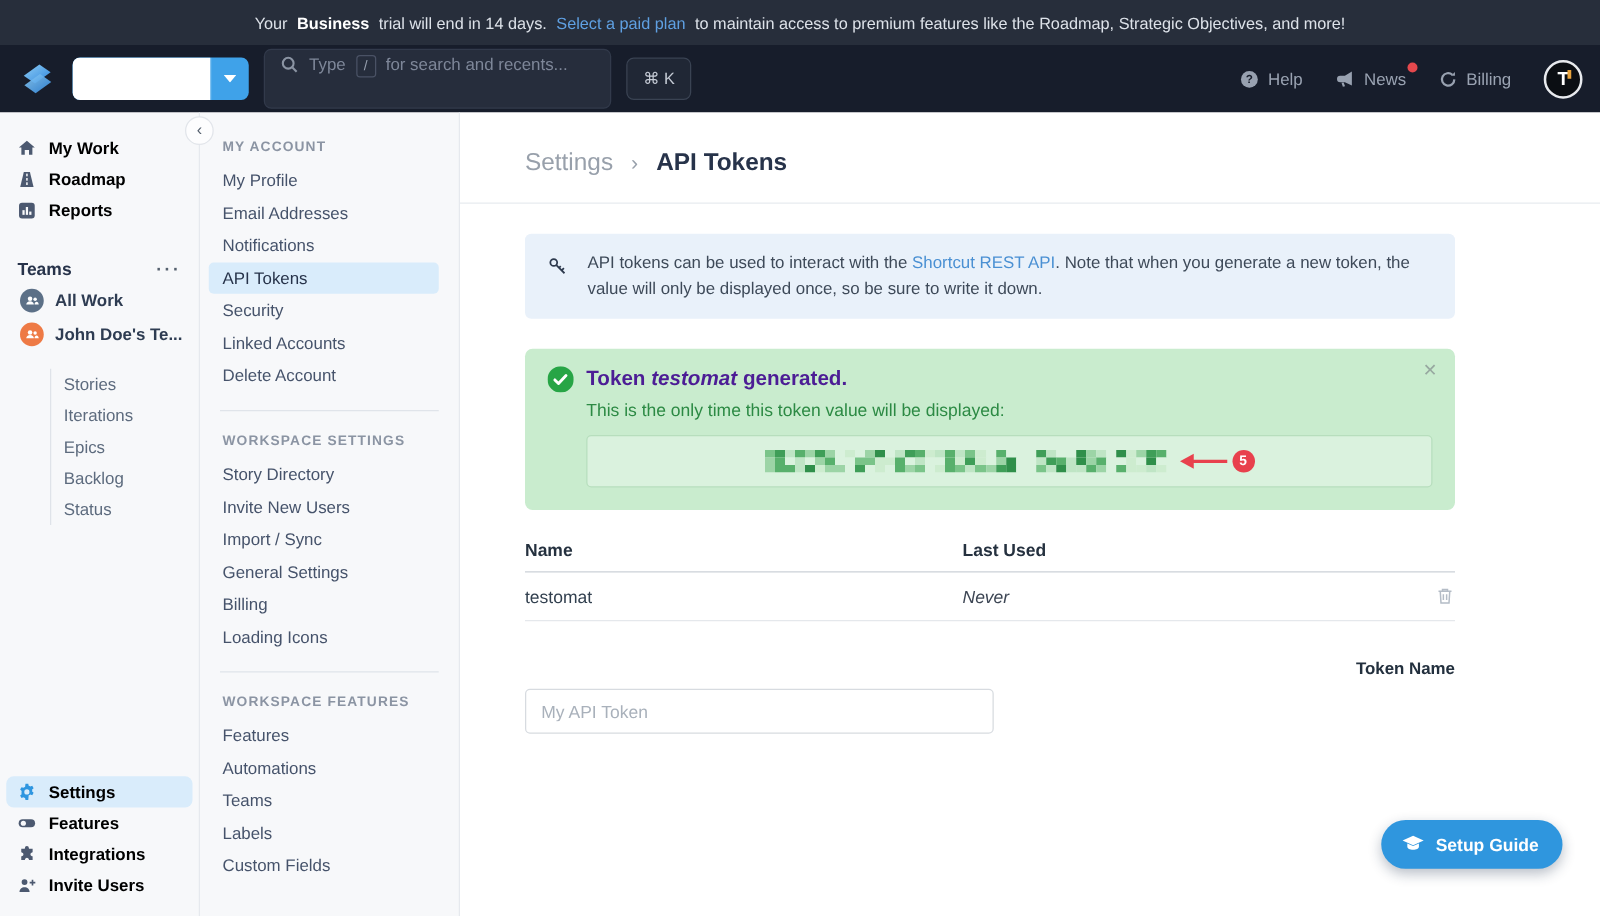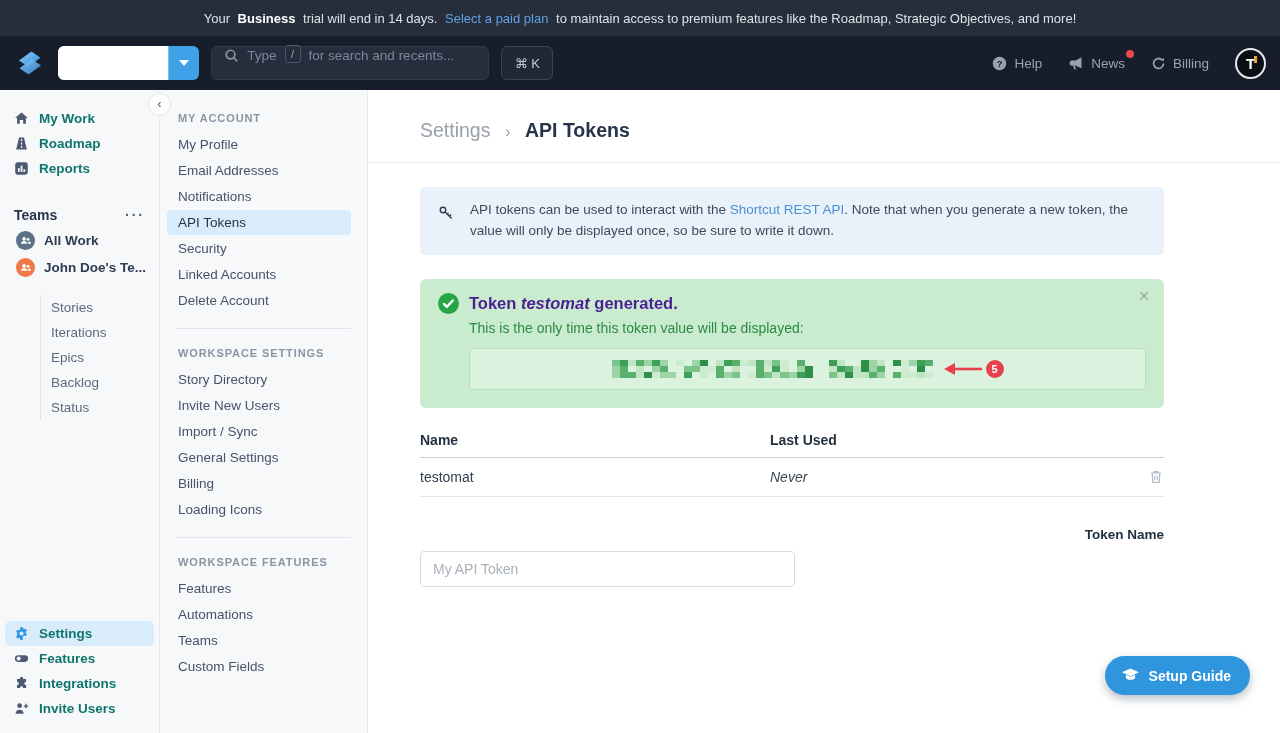--- a/index.html
+++ b/index.html
@@ -12,22 +12,22 @@
   .banner b { color:#ffffff; }
   .banner a { color:#5fa0e2; text-decoration:none; cursor:pointer; }
 
   
   .navbar { height:54px; background:#171d2b; display:flex; align-items:center; padding:0 14px; }
   .logo { width:32px; height:32px; margin-right:12px; flex:0 0 auto; }
   .create-btn { display:flex; align-items:stretch; background:#3fa2e9; border-radius:6px; overflow:hidden;
                 height:34px; color:#fff; font-size:13.5px; font-weight:700; cursor:pointer; }
   .create-btn .main { display:flex; align-items:center; padding:0 15px; }
   .create-btn .caret { display:flex; align-items:center; padding:0 10px; border-left:1px solid rgba(255,255,255,.35); }
-  .searchbox { margin-left:12px; width:278px; height:34px; background:#262d3c; border:1px solid #323a4b;
-               border-radius:6px; display:flex; align-items:flex-end; gap:8px; padding:16px 12px;
+  .searchbox { margin-left:12px; width:278px; height:48px; background:#262d3c; border:1px solid #323a4b;
+               border-radius:6px; display:flex; align-items:flex-start; gap:8px; padding:4px 12px;
                color:#7e8799; font-size:13.5px; cursor:text; }
   .slash-key { width:16px; height:18px; border:1px solid #4a5265; border-radius:3px; font-size:11px;
                color:#98a1b0; display:flex; align-items:center; justify-content:center; flex:0 0 auto; }
   .kbd-badge { margin-left:12px; height:34px; min-width:52px; background:#202735; border:1px solid #3a4353;
                border-radius:6px; color:#c6ccd6; font-size:13px; display:flex; align-items:center;
                justify-content:center; padding:0 10px; }
   .nav-right { margin-left:auto; display:flex; align-items:center; gap:26px; }
   .nav-link { display:flex; align-items:center; gap:7px; color:#9aa3b2; font-size:13.5px; cursor:pointer; position:relative; }
   .nav-link svg { display:block; }
   .news-dot { position:absolute; top:-5px; right:-9px; width:8px; height:8px; border-radius:50%; background:#e5484d; }
@@ -36,21 +36,21 @@
             cursor:pointer; position:relative; }
   .avatar .tick { position:absolute; top:6px; right:7px; width:3px; height:7px; background:#e8a33d; }
 
   
   .app { display:flex; height:643px; position:relative; }
 
   
   .sb1 { width:160px; background:#f7f8fa; border-right:1px solid #e6e9ee; display:flex; flex-direction:column;
          padding:16px 0 12px; flex:0 0 auto; }
   .sb1-item { display:flex; align-items:flex-end; gap:10px; padding:5px 14px; font-size:13.5px; font-weight:700;
-              color:#0f766e; cursor:pointer; }
+              color:#000000; cursor:pointer; }
   .sb1-item svg { flex:0 0 auto; }
   .teams-head { display:flex; align-items:center; justify-content:space-between; padding:4px 14px;
                 margin-top:22px; font-size:14px; font-weight:700; color:#27334a; }
   .dots { color:#55606e; font-size:14px; letter-spacing:2px; cursor:pointer; line-height:8px; }
   .team-row { display:flex; align-items:center; gap:9px; padding:4px 14px 4px 16px; font-size:13.5px;
               font-weight:700; color:#2e3c52; cursor:pointer; white-space:nowrap; }
   .team-av { width:19px; height:19px; border-radius:50%; display:flex; align-items:center; justify-content:center; flex:0 0 auto; }
   .team-av.slate { background:#5c7087; }
   .team-av.orange { background:#ee7a45; }
   .team-sub { margin-left:40px; border-left:1px solid #dfe3e9; margin-top:14px; }
@@ -299,20 +299,21 @@
     <div class="sb2-item">Invite New Users</div>
     <div class="sb2-item">Import / Sync</div>
     <div class="sb2-item">General Settings</div>
     <div class="sb2-item">Billing</div>
     <div class="sb2-item">Loading Icons</div>
     <hr>
     <h3>Workspace Features</h3>
     <div class="sb2-item">Features</div>
     <div class="sb2-item">Automations</div>
     <div class="sb2-item">Teams</div>
+    <div class="sb2-item">Labels</div>
     <div class="sb2-item">Custom Fields</div>
   </div>
 
   <div class="main">
     <div class="main-header">
       <span class="crumb-parent">Settings</span>
       <span class="crumb-sep">›</span>
       <span class="crumb-current">API Tokens</span>
     </div>
 

